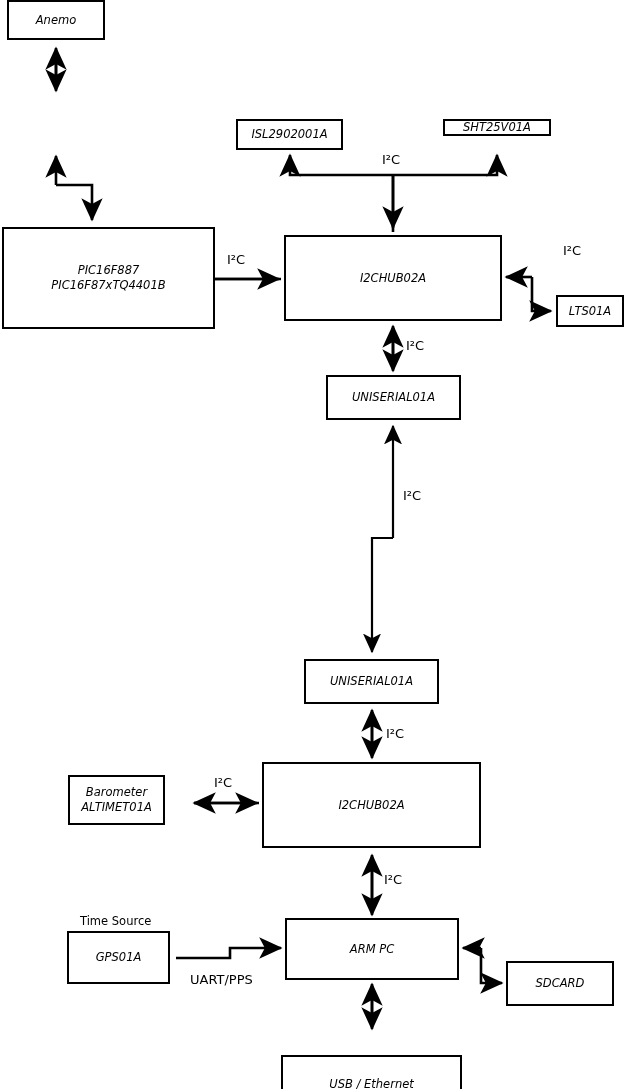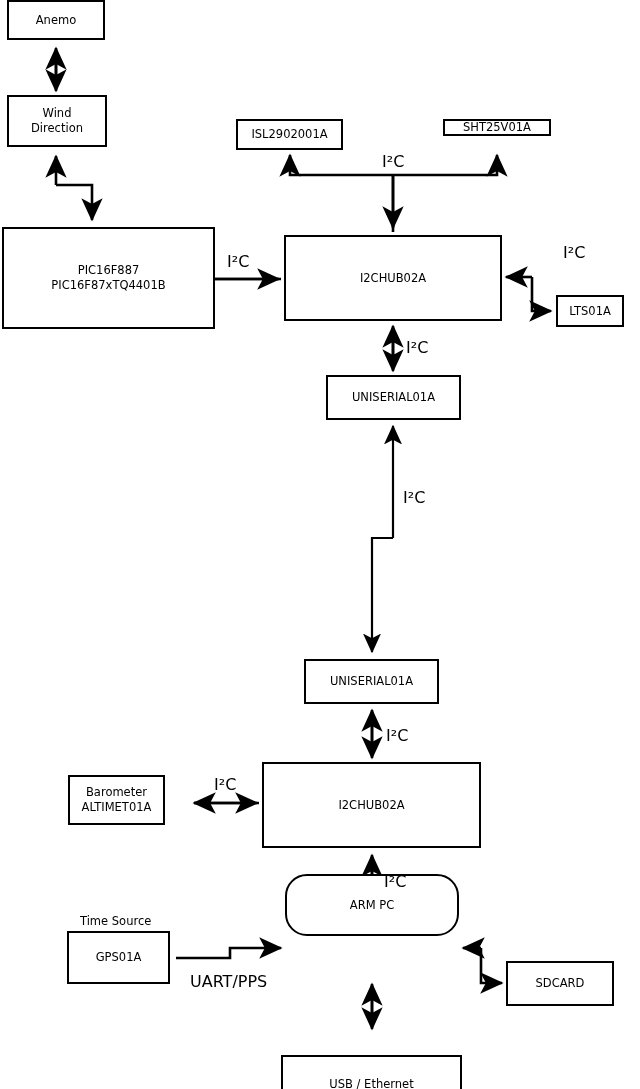--- a/index.html
+++ b/index.html
@@ -33,28 +33,29 @@
     background: #ffffff;
     display: flex;
     align-items: center;
     justify-content: center;
     text-align: center;
     font-size: 11.5px;
     color: #000000;
     line-height: 1.28;
     padding: 2px 4px;
     z-index: 2;
+    font-style: italic;
   }
   .node .lbl {
     white-space: pre-line;
     display: block;
   }
   .edge-label {
     position: absolute;
-    font-size: 16px;
+    font-size: 13px;
     color: #000000;
     white-space: nowrap;
     z-index: 3;
     background: transparent;
   }
   .free-label {
     position: absolute;
     font-size: 11.5px;
     color: #000000;
     white-space: nowrap;
@@ -137,24 +138,20 @@
     <g>
       <line x1="372" y1="1026" x2="372" y2="984" stroke="#000" stroke-width="2.6" marker-end="url(#ah)"></line>
       <line x1="372" y1="986" x2="372" y2="1029" stroke="#000" stroke-width="2.6" marker-end="url(#ah)"></line>
     </g>
   </svg>
 
   <div class="node" style="left:7px; top:0px; width:98px; height:40px;">
     <span class="lbl">Anemo</span>
   </div>
 
-  <div class="node" style="left:7px; top:95px; width:100px; height:52px;">
-    <span class="lbl">Wind
-Direction</span>
-  </div>
 
   <div class="node" style="left:2px; top:227px; width:213px; height:102px;">
     <span class="lbl">PIC16F887
 PIC16F87xTQ4401B</span>
   </div>
 
   <div class="node" style="left:236px; top:119px; width:107px; height:31px;">
     <span class="lbl">ISL2902001A</span>
   </div>
 
@@ -184,21 +181,21 @@
 
   <div class="node" style="left:68px; top:775px; width:97px; height:50px;">
     <span class="lbl">Barometer
 ALTIMET01A</span>
   </div>
 
   <div class="node" style="left:67px; top:931px; width:103px; height:53px;">
     <span class="lbl">GPS01A</span>
   </div>
 
-  <div class="node" style="left:285px; top:874px; width:174px; height:62px;border-radius:22px;">
+  <div class="node" style="left:285px; top:918px; width:174px; height:62px;">
     <span class="lbl">ARM PC</span>
   </div>
 
   <div class="node" style="left:506px; top:961px; width:108px; height:45px;">
     <span class="lbl">SDCARD</span>
   </div>
 
   <div class="node" style="left:281px; top:1031px; width:181px; height:58px;margin-top:24px;">
     <span class="lbl">USB / Ethernet</span>
   </div>

